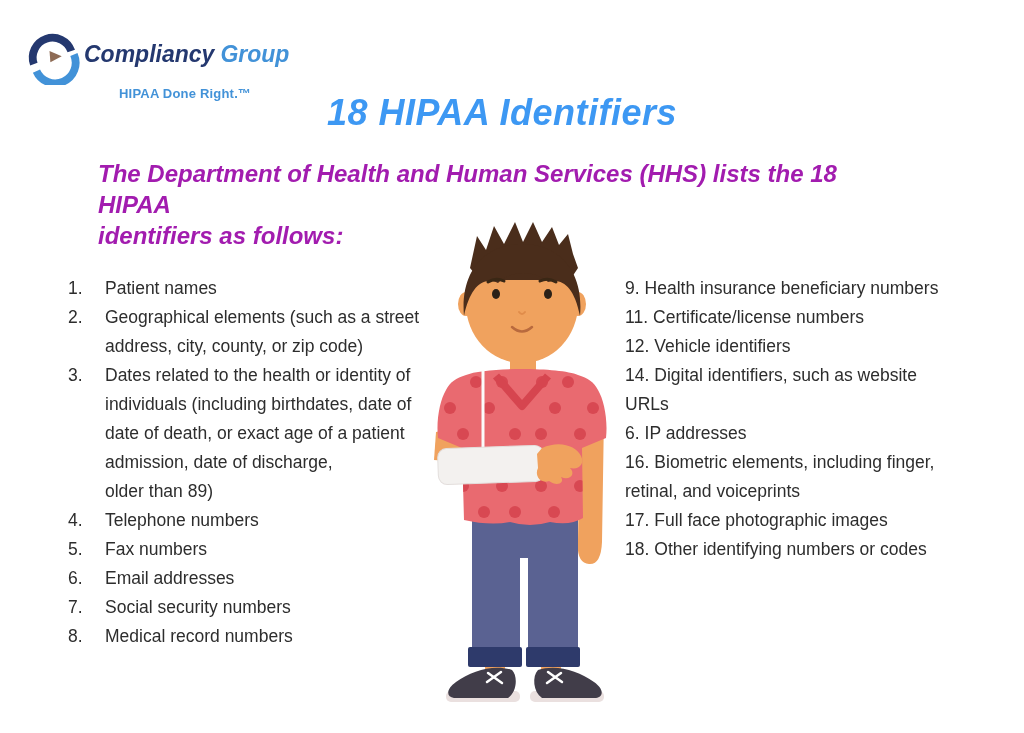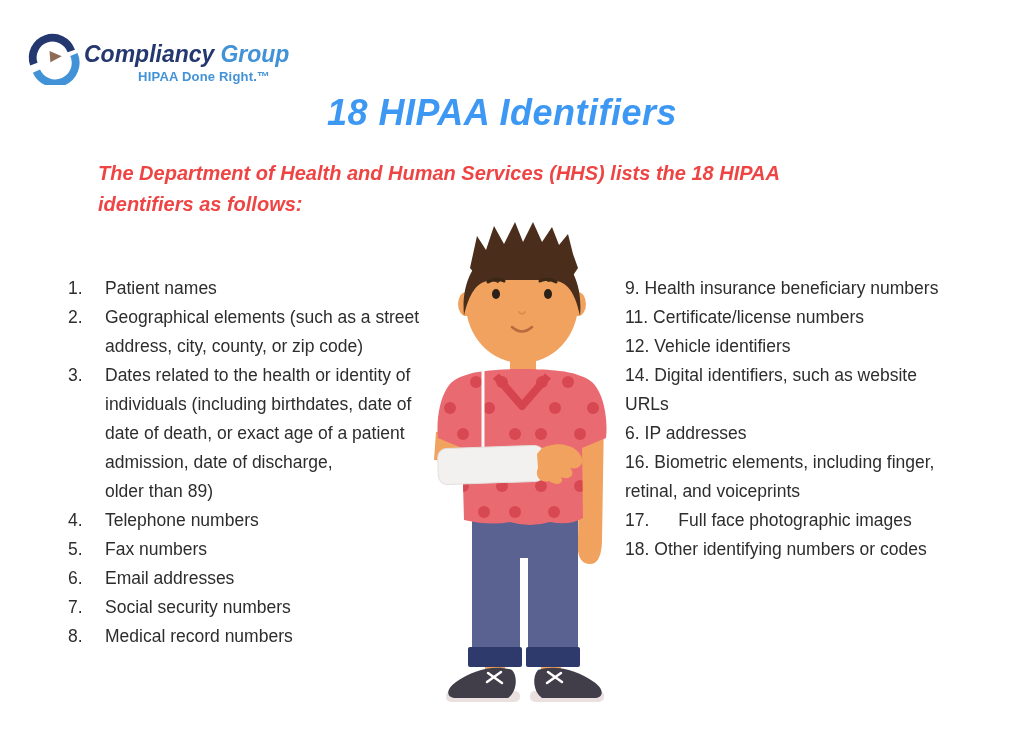--- a/index.html
+++ b/index.html
@@ -4,35 +4,35 @@
 <style>
   * { margin:0; padding:0; box-sizing:border-box; }
   html,body { background:#ffffff; }
   body {
     width:1024px; height:733px; position:relative; overflow:hidden;
     font-family:"Liberation Sans", sans-serif;
   }
   .page { position:absolute; inset:0; background:#fff; }
 
   
-  .logo { position:absolute; left:26px; top:31px; display:flex; align-items:flex-start;text-align:center; }
+  .logo { position:absolute; left:26px; top:31px; display:flex; align-items:flex-start; }
   .logo-icon { width:54px; height:54px; flex:none; }
   .logo-text { margin-left:4px; padding-top:10px; }
   .brand { font-size:23px; font-style:italic; font-weight:bold; color:#24386f; white-space:nowrap; }
   .brand .grp { color:#4292d8; margin-left:6px; }
-  .tagline { font-size:13px; font-weight:bold; color:#4292d8; margin-top:1px; margin-left:35px; letter-spacing:.2px; }
+  .tagline { font-size:13px; font-weight:bold; color:#4292d8; margin-top:18px; margin-left:35px; letter-spacing:.2px; }
 
   
   .title {
     position:absolute; left:0; top:92px; width:1004px; text-align:center;
     font-size:36px; font-weight:bold; font-style:italic; color:#3d98f3; letter-spacing:.5px;
   }
   .subtitle {
     position:absolute; left:98px; top:158px; width:760px;
-    font-size:20px; font-weight:bold; font-style:italic; color:#ef4444; line-height:31px;
+    font-size:24px; font-weight:bold; font-style:italic; color:#a21caf; line-height:31px;
   }
 
   
   .list { position:absolute; top:274px; font-size:17.5px; color:#2d2d2d; line-height:29px; }
   .list .line { white-space:nowrap; }
   .list-left { left:68px; width:400px; }
   .list-left .li { display:flex; }
   .list-left .num { width:37px; flex:none; }
   .list-right { left:625px; width:399px; }
   .list-right .li { display:block; }
@@ -123,21 +123,21 @@
       </div>
     </div>
 
   <div class="list list-right" id="right-list">
       <div class="li"><span class="num">9.</span><span class="line first" style="display: inline;">Health insurance beneficiary numbers</span></div>
       <div class="li"><span class="num">11.</span><span class="line first" style="display: inline;">Certificate/license numbers</span></div>
       <div class="li"><span class="num">12.</span><span class="line first" style="display: inline;">Vehicle identifiers</span></div>
       <div class="li"><span class="num">14.</span><span class="line first" style="display: inline;">Digital identifiers, such as website</span><div class="line">URLs</div></div>
       <div class="li"><span class="num">6.</span><span class="line first" style="display: inline;">IP addresses</span></div>
       <div class="li"><span class="num">16.</span><span class="line first" style="display: inline;">Biometric elements, including finger,</span><div class="line">retinal, and voiceprints</div></div>
-      <div class="li"><span class="num">17.</span><span class="line first" style="display: inline; margin-left: 24px;">Full face photographic images</span></div>
+      <div class="li"><span class="num">17.</span><span class="line first" style="display: inline;">Full face photographic images</span></div>
       <div class="li"><span class="num">18.</span><span class="line first" style="display: inline;">Other identifying numbers or codes</span></div>
     </div>
 
   <svg class="character" viewBox="0 0 200 490">
 
     <path d="M 160,195 L 184,195 L 182,322 Q 181,345 169,344 Q 156,343 158,320 Z" fill="#f0a25e"></path>
 
     <path d="M 16,212 L 44,206 L 42,242 L 14,240 Z" fill="#f0a25e"></path>
 
     <path d="M 52,288 L 158,288 L 158,427 L 108,427 L 108,338 L 100,338 L 100,427 L 52,427 Z" fill="#5a6292"></path>

